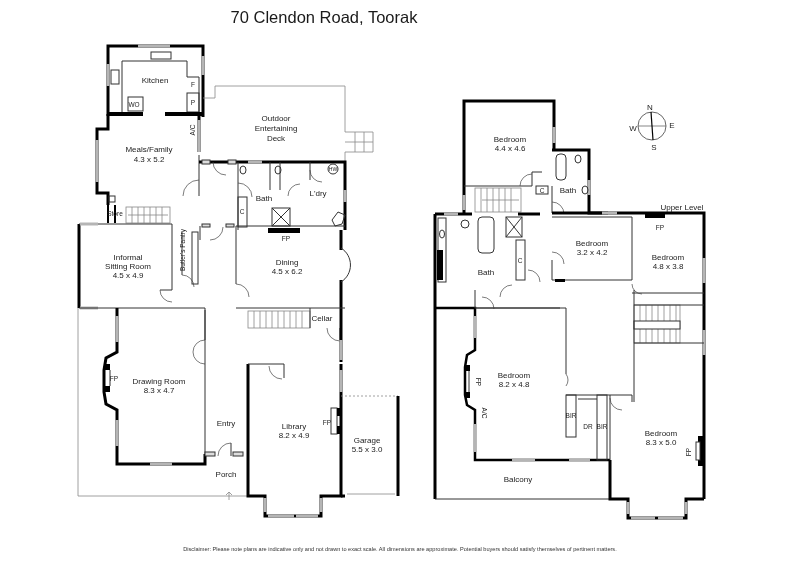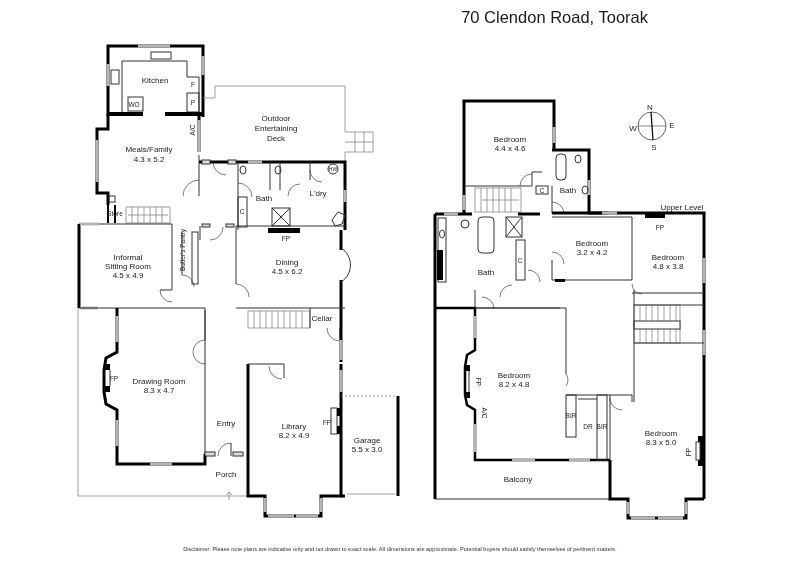--- a/index.html
+++ b/index.html
@@ -1,17 +1,17 @@
 <!DOCTYPE html>
 <html><head>
 <meta charset="utf-8">
 <style>
   html, body { margin: 0; padding: 0; background: #ffffff; }
   body { width: 800px; height: 565px; position: relative; overflow: hidden; font-family: "Liberation Sans", sans-serif; color: #222; }
-  .title { position: absolute; top: 8px; left: 0; width: 648px; text-align: right; font-size: 16.5px; color: #1a1a1a; }
+  .title { position: absolute; top: 8px; left: 0; width: 648px; text-align: center; font-size: 16.5px; color: #1a1a1a; }
   svg.plan { position: absolute; left: 0; top: 0; }
   .lbl { font-family: "Liberation Sans", sans-serif; font-size: 8px; fill: #222; text-anchor: middle; }
   .lbl-s { font-family: "Liberation Sans", sans-serif; font-size: 6.5px; fill: #222; text-anchor: middle; }
   .lbl-level { font-family: "Liberation Sans", sans-serif; font-size: 8px; fill: #222; text-anchor: middle; }
   .disclaimer { position: absolute; top: 546px; left: 0; width: 800px; text-align: center; font-size: 5.6px; color: #333; }
   .wall { stroke: #000; stroke-width: 3; fill: none; }
   .thin { stroke: #333; stroke-width: 1; fill: none; }
   .hair { stroke: #888; stroke-width: 0.8; fill: none; }
   .win { stroke: #b5b5b5; stroke-width: 3; fill: none; }
   .door { stroke: #444; stroke-width: 0.7; fill: none; }

